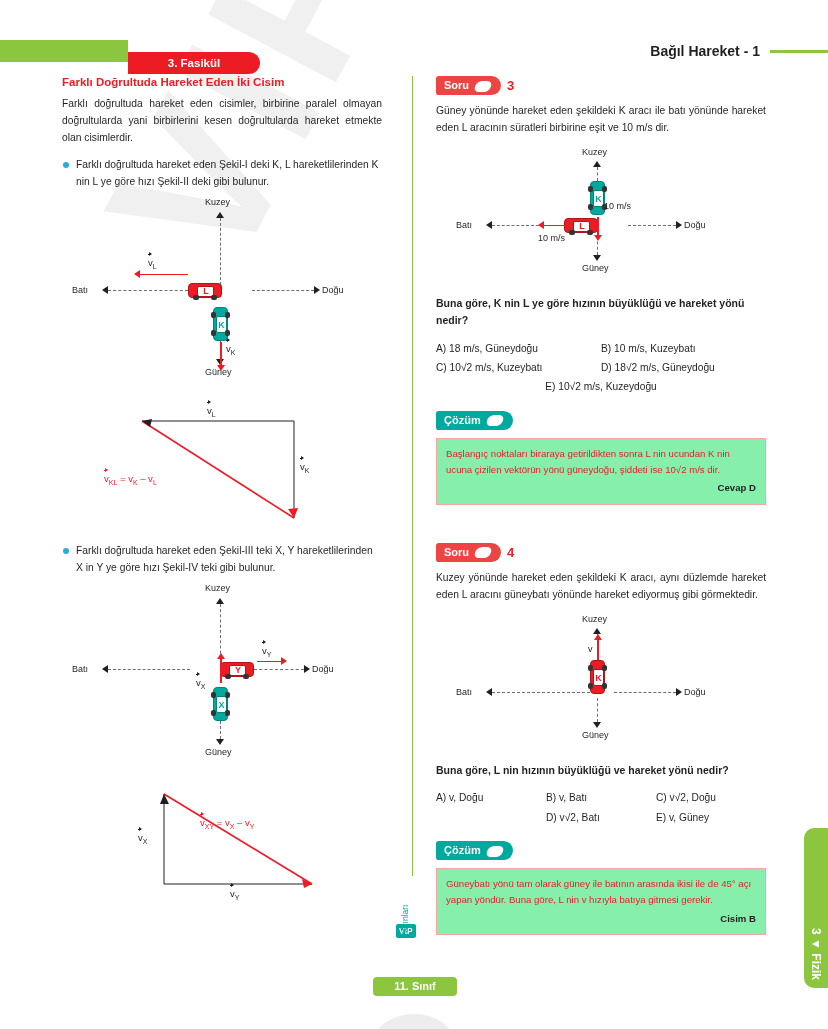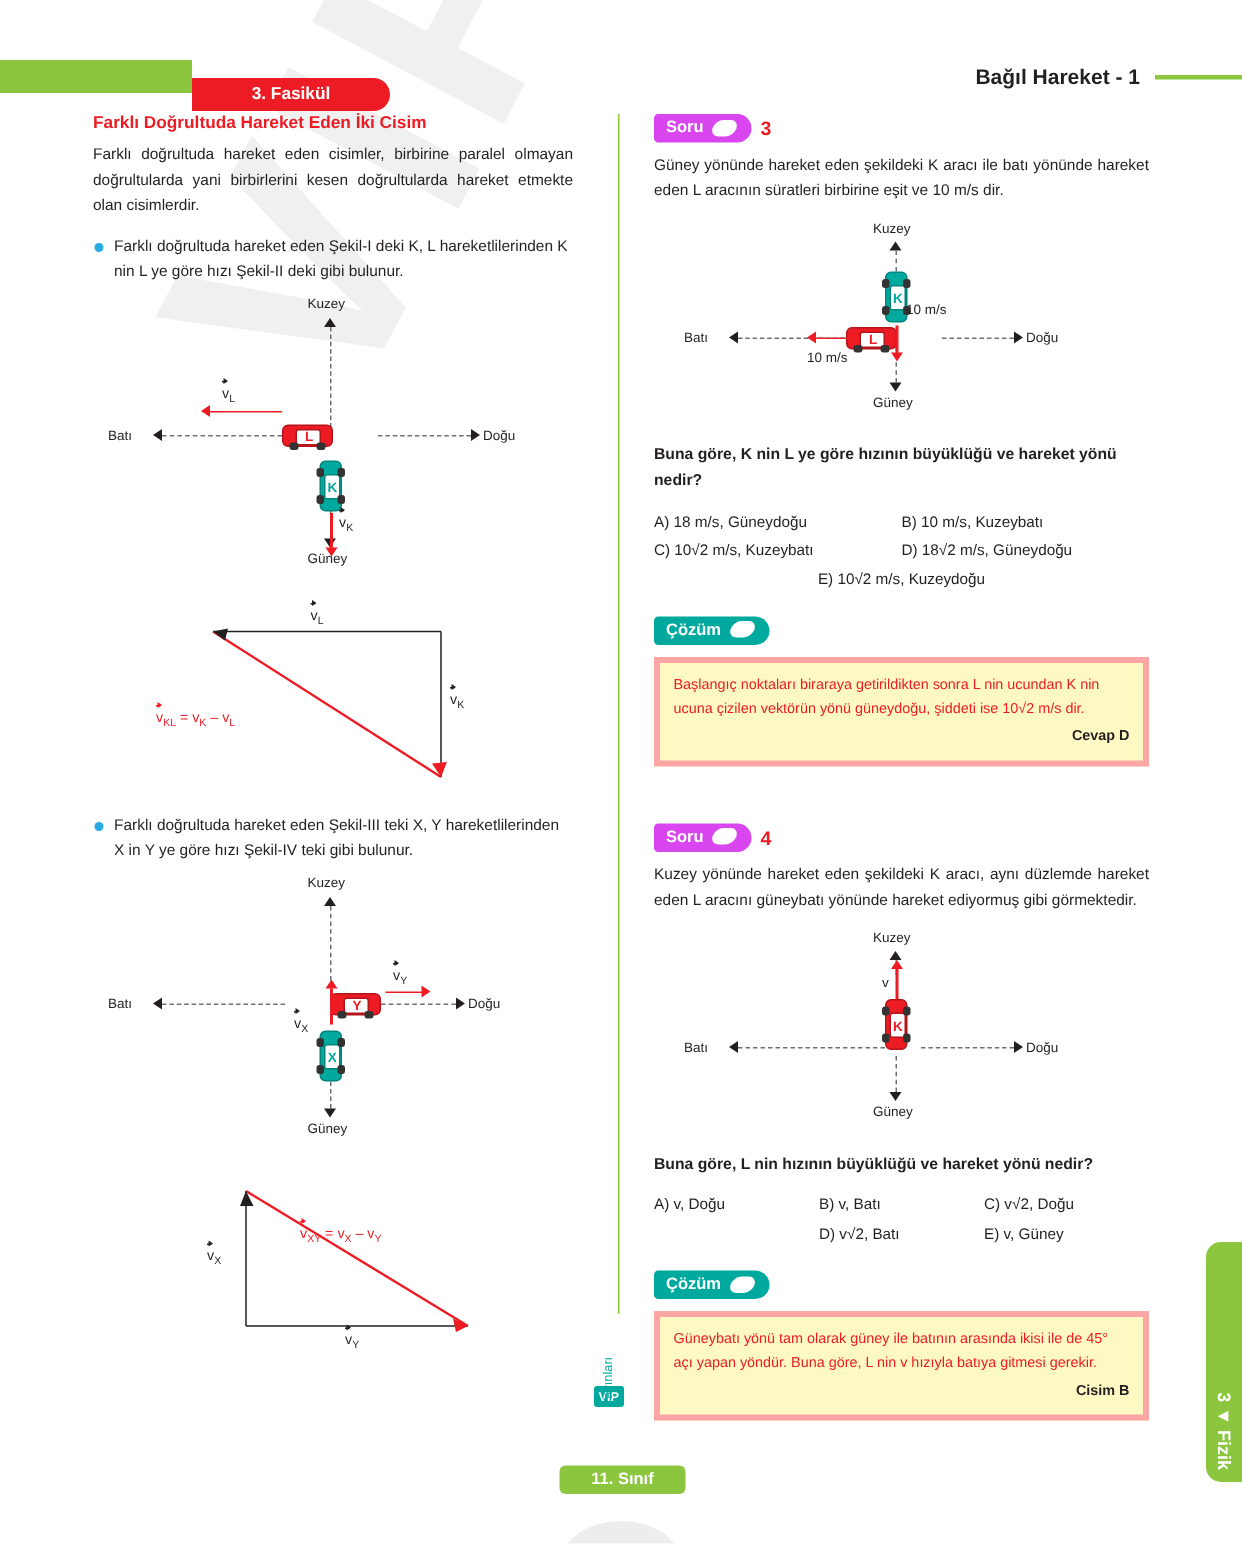--- a/index.html
+++ b/index.html
@@ -70,21 +70,21 @@
   .bullet { position:relative; padding-left:14px; margin:10px 0 4px 0; }
   .bullet:before{
     content:""; position:absolute; left:1px; top:5px; width:6px; height:6px;
     border-radius:50%; background:#29abe2;
   }
   .bullet p { margin:0; font-size:10.3px; line-height:1.65; }
 
   
   .tag {
     position:relative; display:inline-block; height:19px;
-    background:#d946ef; border-radius:3px 10px 10px 3px;
+    background:#ef4444; border-radius:3px 10px 10px 3px;
     padding:0 10px 0 8px; color:#fff; font-size:11px; font-weight:bold;
     line-height:19px;
   }
   .tag .pill {
     display:inline-block; width:16px; height:11px; background:#fff;
     border-radius:6px; margin-left:6px; vertical-align:middle;
     transform: skewX(-18deg);
   }
   .tagrow { display:flex; align-items:center; gap:6px; margin:0 0 8px 0;}
   .qnum { font-size:13px; font-weight:bold; color:#ed1c24; }
@@ -94,21 +94,21 @@
 
   .qtext { font-size:10.3px; line-height:1.65; text-align:justify; margin:0 0 10px 0;}
   .qbold { font-size:10.5px; font-weight:bold; line-height:1.6; margin:8px 0 10px 0;}
 
   .opts { font-size:10.2px; line-height:1.9; }
   .optrow { display:flex; }
   .optrow > div { flex:1; }
   .optcenter { text-align:center; }
 
   .solbox {
-    border:4px solid #fca5a5; background:#fef9c3; padding:7px 9px;
+    border:1px solid #fca5a5; background:#86efac; padding:7px 9px;
     font-size:9.6px; line-height:1.7; color:#ed1c24;
   }
   .solbox .ans { display:block; text-align:right; font-weight:bold; color:#231f20; margin-top:2px;}
 
   
   .fig { position:relative; margin:6px auto 4px auto; }
   .lbl { position:absolute; font-size:9px; color:#231f20; white-space:nowrap; }
   .dash-v { position:absolute; border-left:1px dashed #6d6e71; }
   .dash-h { position:absolute; border-top:1px dashed #6d6e71; }
   .solid-v { position:absolute; background:#231f20; width:1px;}

